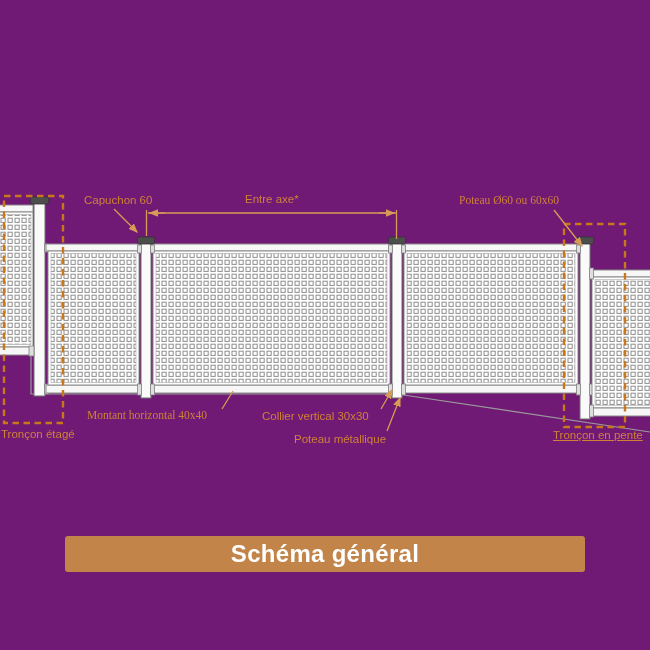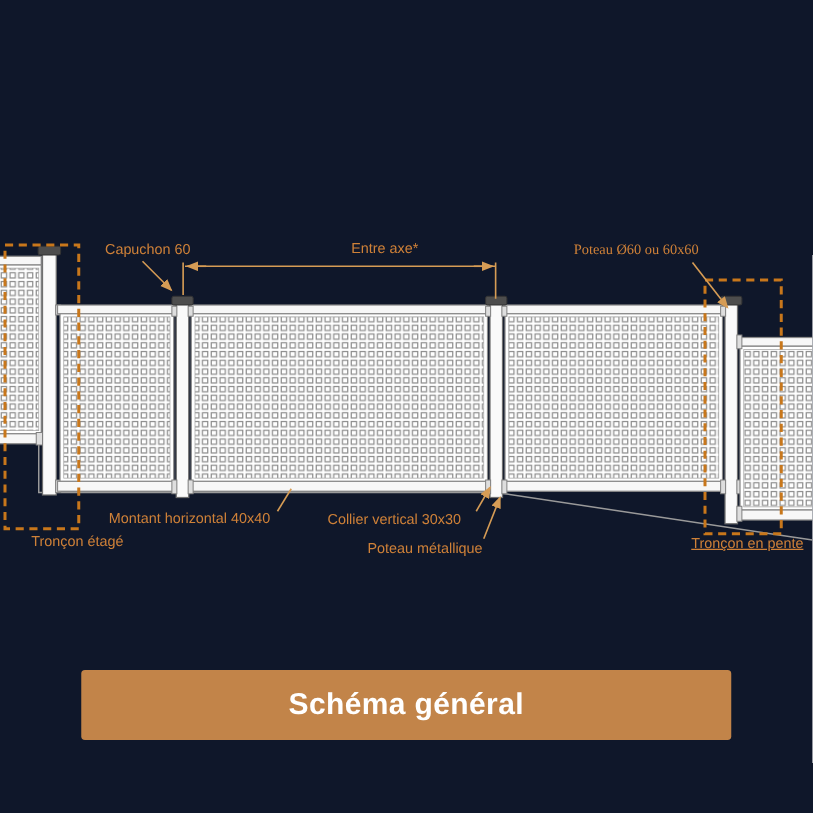--- a/index.html
+++ b/index.html
@@ -1,34 +1,34 @@
 <!DOCTYPE html>
 <html><head>
 <meta charset="utf-8">
 <style>
   html,body{margin:0;padding:0;background:#ffffff;}
   #canvas{
-    position:relative;width:650px;height:650px;background:#0f172a;overflow:hidden;
+    position:relative;width:650px;height:650px;background:#701a75;overflow:hidden;
     font-family:"Liberation Sans", sans-serif;
   }
   #drawing{position:absolute;left:0;top:0;}
   .ann{
     position:absolute;color:#cf8138;font-size:11.5px;line-height:12px;
     white-space:nowrap;font-family:"Liberation Sans", sans-serif;
   }
   .ann-capuchon{left:84px;top:194px;}
-  .ann-entreaxe{left:245px;top:193px;margin-left:36px;}
+  .ann-entreaxe{left:245px;top:193px;}
   .ann-poteau{left:459px;top:194px;font-family:Liberation Serif, serif;}
-  .ann-montanth{left:87px;top:409px;}
+  .ann-montanth{left:87px;top:409px;font-family:Liberation Serif, serif;}
   .ann-montantv{left:262px;top:410px;}
   .ann-collier{left:294px;top:433px;}
-  .ann-etage{left:1px;top:428px;margin-left:24px;}
+  .ann-etage{left:1px;top:428px;}
   .ann-pente{left:553px;top:429px;text-decoration:underline;}
   #title-bar{
-    position:absolute;left:65px;top:536px;width:520px;height:56px;
+    position:absolute;left:65px;top:536px;width:520px;height:36px;
     background:#c28449;border-radius:3px;
     display:flex;align-items:center;justify-content:center;
     color:#ffffff;font-size:24px;font-weight:bold;letter-spacing:0.3px;
   }
 </style>
 </head>
 <body>
 
 <div id="canvas">
 

